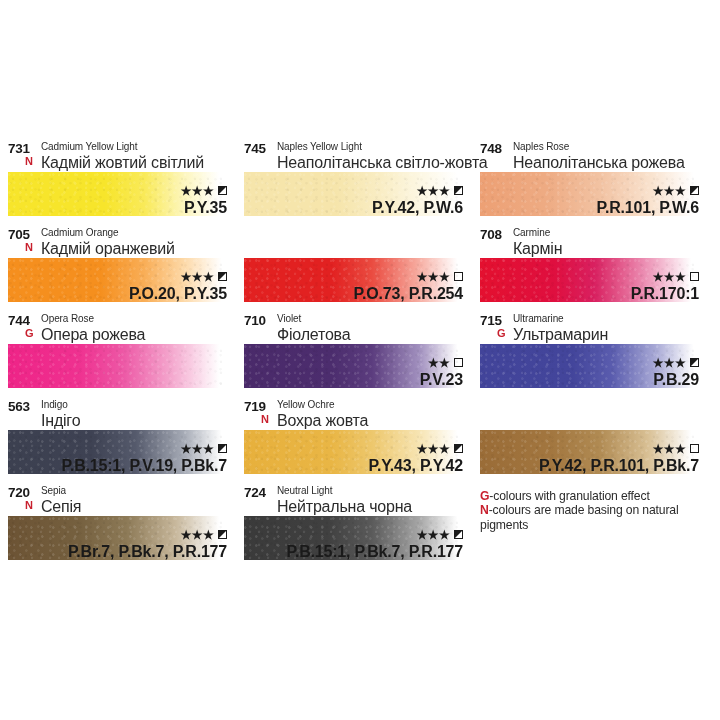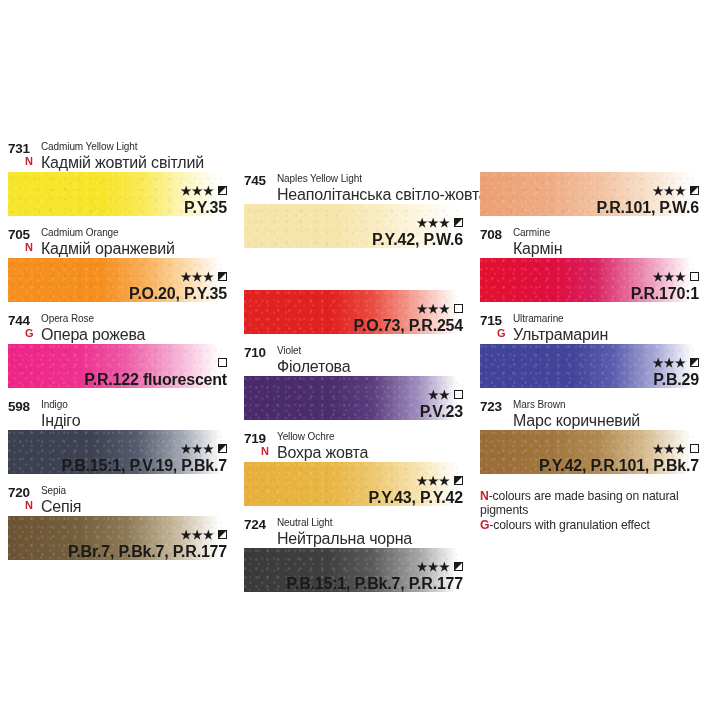--- a/index.html
+++ b/index.html
@@ -20,21 +20,21 @@
     width: 720px;
   }
   .row { position: relative; height: 86px; }
   .cell {
     position: absolute;
     top: 0;
     width: 220px;
     height: 86px;
   }
   .cell.c0 { left: 8px; }
-  .cell.c1 { left: 244px; margin-top: 32px; }
+  .cell.c1 { left: 244px; }
   .cell.c2 { left: 480px; }
 
   .names { position: relative; height: 32px; }
   .code {
     position: absolute; left: 0; top: 1px;
     font-size: 13.5px; font-weight: bold; color: #1a1a1a;
     letter-spacing: -0.2px;
   }
   .name-en {
     position: absolute; left: 33px; top: 1px;
@@ -153,20 +153,25 @@
             <div class="swatch" style="background: linear-gradient(90deg, rgb(246, 229, 171) 0%, rgb(246, 229, 171) 42%, rgb(249, 237, 196) 62%, rgb(253, 248, 230) 82%, rgb(255, 255, 255) 97%);">
               <div class="grain"></div>
             </div>
             <div class="meta">
               <div class="metaline1"><span class="stars">★★★</span><span class="tbox semi"></span></div>
               <div class="pig">P.Y.42, P.W.6</div>
             </div>
           </div>
         </div>
         <div class="cell c2">
+          <div class="names">
+            <span class="code">748</span>
+            <span class="name-en">Naples Rose</span>
+            <span class="name-ua noflag">Неаполітанська рожева</span>
+          </div>
           <div class="swatchwrap">
             <div class="swatch" style="background: linear-gradient(90deg, rgb(237, 160, 116) 0%, rgb(238, 171, 131) 30%, rgb(242, 195, 163) 55%, rgb(249, 227, 207) 78%, rgb(255, 255, 255) 97%);">
               <div class="grain"></div>
             </div>
             <div class="meta">
               <div class="metaline1"><span class="stars">★★★</span><span class="tbox semi"></span></div>
               <div class="pig">P.R.101, P.W.6</div>
             </div>
           </div>
         </div>
@@ -222,24 +227,20 @@
           <div class="names">
             <span class="code">744</span>
             <span class="name-en">Opera Rose</span>
             <span class="flag">G</span>
             <span class="name-ua">Опера рожева</span>
           </div>
           <div class="swatchwrap">
             <div class="swatch" style="background: linear-gradient(90deg, rgb(238, 36, 135) 0%, rgb(239, 49, 144) 32%, rgb(237, 87, 165) 52%, rgb(244, 166, 205) 74%, rgb(255, 255, 255) 96%);">
               <div class="grain"></div>
             </div>
-            <div class="meta">
-              <div class="metaline1"><span class="stars"></span><span class="tbox"></span></div>
-              <div class="pig">P.R.122 fluorescent</div>
-            </div>
           </div>
         </div>
         <div class="cell c1">
           <div class="names">
             <span class="code">710</span>
             <span class="name-en">Violet</span>
             <span class="name-ua noflag">Фіолетова</span>
           </div>
           <div class="swatchwrap">
             <div class="swatch" style="background: linear-gradient(90deg, rgb(74, 42, 106) 0%, rgb(76, 45, 110) 40%, rgb(91, 60, 126) 58%, rgb(163, 146, 192) 80%, rgb(255, 255, 255) 97%);">
@@ -265,21 +266,21 @@
             <div class="meta">
               <div class="metaline1"><span class="stars">★★★</span><span class="tbox semi"></span></div>
               <div class="pig">P.B.29</div>
             </div>
           </div>
         </div>
       </div>
       <div class="row">
         <div class="cell c0">
           <div class="names">
-            <span class="code">598</span>
+            <span class="code">563</span>
             <span class="name-en">Indigo</span>
             <span class="name-ua noflag">Індіго</span>
           </div>
           <div class="swatchwrap">
             <div class="swatch" style="background: linear-gradient(90deg, rgb(60, 64, 80) 0%, rgb(62, 66, 83) 38%, rgb(85, 90, 108) 58%, rgb(166, 171, 182) 80%, rgb(255, 255, 255) 97%);">
               <div class="grain"></div>
             </div>
             <div class="meta">
               <div class="metaline1"><span class="stars">★★★</span><span class="tbox semi"></span></div>
               <div class="pig">P.B.15:1, P.V.19, P.Bk.7</div>
@@ -297,25 +298,20 @@
             <div class="swatch" style="background: linear-gradient(90deg, rgb(231, 176, 60) 0%, rgb(233, 182, 69) 40%, rgb(237, 199, 108) 58%, rgb(247, 229, 180) 80%, rgb(255, 255, 255) 97%);">
               <div class="grain"></div>
             </div>
             <div class="meta">
               <div class="metaline1"><span class="stars">★★★</span><span class="tbox semi"></span></div>
               <div class="pig">P.Y.43, P.Y.42</div>
             </div>
           </div>
         </div>
         <div class="cell c2">
-          <div class="names">
-            <span class="code">723</span>
-            <span class="name-en">Mars Brown</span>
-            <span class="name-ua noflag">Марс коричневий</span>
-          </div>
           <div class="swatchwrap">
             <div class="swatch" style="background: linear-gradient(90deg, rgb(154, 108, 55) 0%, rgb(162, 118, 63) 32%, rgb(176, 138, 82) 54%, rgb(216, 191, 147) 76%, rgb(255, 255, 255) 96%);">
               <div class="grain"></div>
             </div>
             <div class="meta">
               <div class="metaline1"><span class="stars">★★★</span><span class="tbox"></span></div>
               <div class="pig">P.Y.42, P.R.101, P.Bk.7</div>
             </div>
           </div>
         </div>
@@ -352,19 +348,19 @@
               <div class="metaline1"><span class="stars">★★★</span><span class="tbox semi"></span></div>
               <div class="pig">P.B.15:1, P.Bk.7, P.R.177</div>
             </div>
           </div>
         </div>
       </div>
     </div>
 
   <div class="legend">
     <div>
-      <span class="k">N</span><span>-colours are made basing on natural pigments</span>
+      <span class="k">G</span><span>-colours with granulation effect</span>
     </div>
     <div>
-      <span class="k">G</span><span>-colours with granulation effect</span>
+      <span class="k">N</span><span>-colours are made basing on natural pigments</span>
     </div>
   </div>
 </div>
 
 </body></html>

